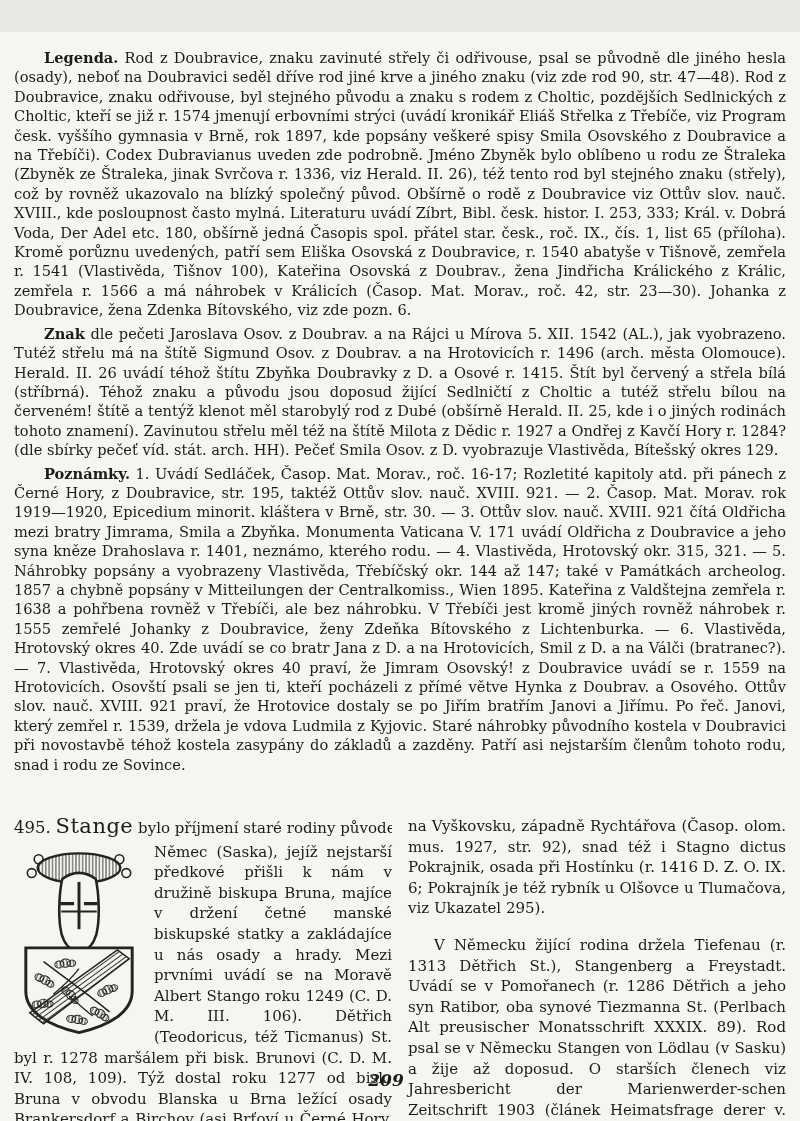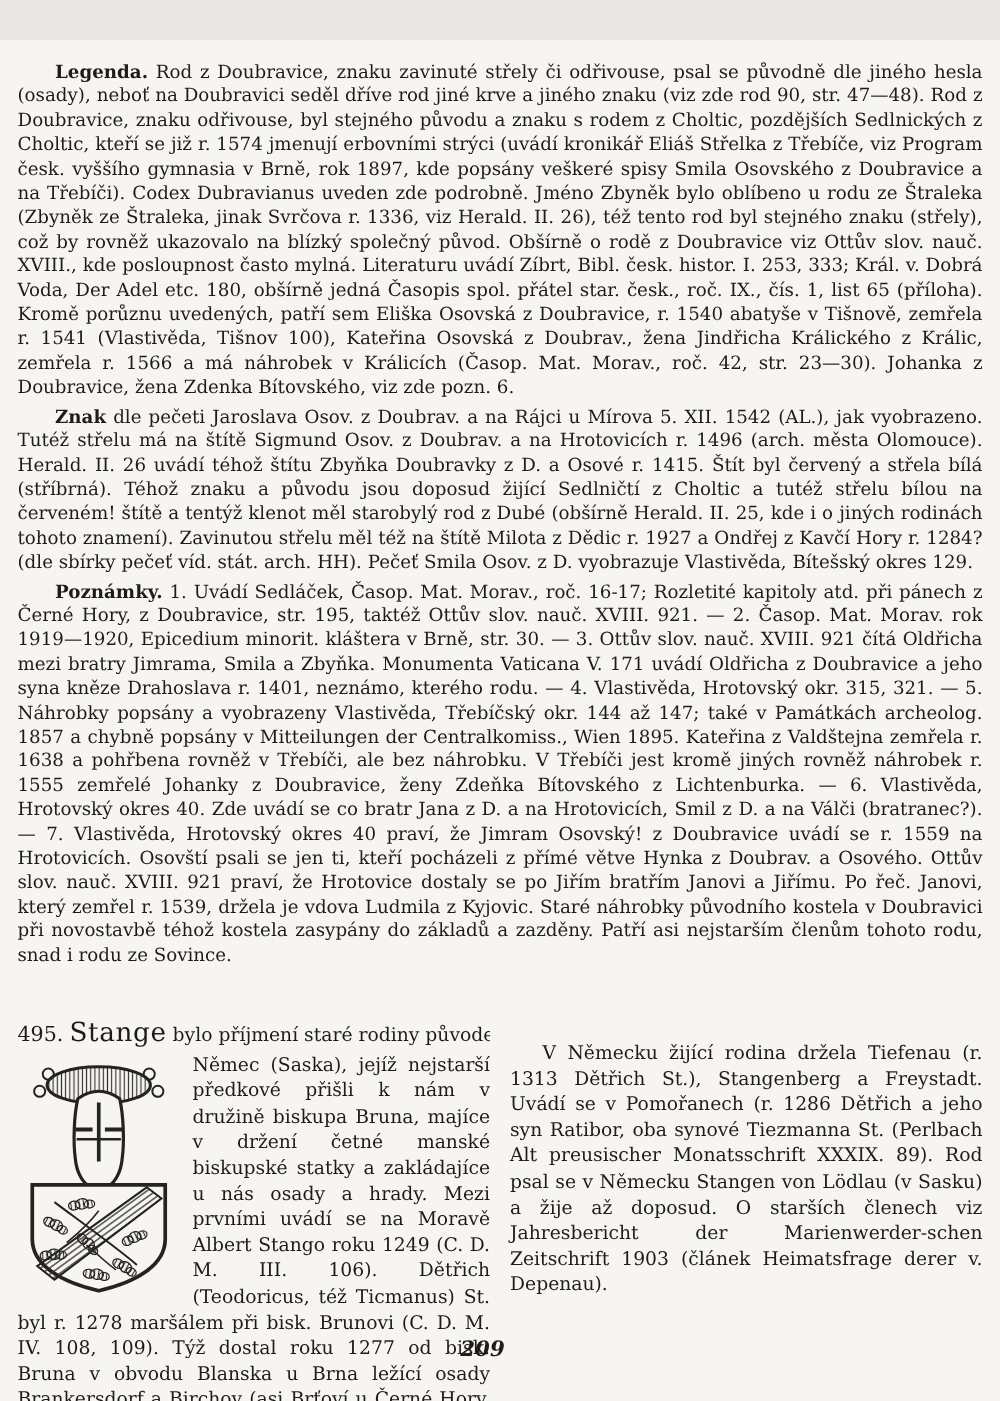--- a/index.html
+++ b/index.html
@@ -132,20 +132,21 @@
             <use href="#oakleaf" transform="translate(95,146) rotate(-24)"></use>
             <use href="#oakleaf" transform="translate(64,176) rotate(8)"></use>
             <use href="#oakleaf" transform="translate(87,170) rotate(30)"></use>
           </svg>
         </span><span>Němec (Saska), jejíž nejstarší předkové přišli k nám v družině biskupa Bruna, majíce v držení četné manské biskupské statky a zakládajíce u nás osady a hrady. Mezi prvními uvádí se na Moravě Albert Stango roku 1249 (C. D. M. III. 106). Dětřich (Teodoricus, též Ticmanus) St. byl r. 1278 maršálem při bisk. Brunovi (C. D. M. IV. 108, 109). Týž dostal roku 1277 od bisk. Bruna v obvodu Blanska u Brna ležící osady Brankersdorf a Birchov (asi Brťoví u Černé Hory, viz obšírně Pilnáček, Paměti města Blanska, kde listina vyobrazena) a dostal současně s příbuznými Jindřichem a Erkembertem St. manství Místek (Vridberg), Sviadnov (Swensir), Kunčice (Cunsendorf) a Závoří (Heinrichsdorf), vesměs v okolí Místku (C. D. M. IV. 198, 345, viz Vlastivěda, Místek str. 62, 63 a jinde). Dětřich St. uvádí se ještě r. 1282 co komoří markr. morav. (C. D. M. IV. 272, 273). Potomstvo Stangů bylo i později na manstvích olom. biskupů a ještě r. 1386—1389 uvádí se Tomáš St. (psáno Tom Stang, Tamm Stang, též Tamstang) při zboží Hotzenplatz (též Hocenplag, viz C. D. M. XI. 347, Lech. II. 129) a do jeho příbuzenstva patří (syn jeho?) Jindřich St. r. 1390 (Lech. II. 194) a Dětřich St., jenž držel Lhotu r. 1399 (Stango de Elgot C. D. M. XII. 458). Zdali jest Hanuš Stam (Stang?) de Pommersdorf téhož rodu, jest neurčito (rok 1399 C. D. M. XII. 458).</span>
       </div>
 
     </div>
 
     <div class="col">
+      <p class="para">na Vyškovsku, západně Rychtářova (Časop. olom. mus. 1927, str. 92), snad též i Stagno dictus Pokrajnik, osada při Hostínku (r. 1416 D. Z. O. IX. 6; Pokrajník je též rybník u Olšovce u Tlumačova, viz Ukazatel 295).</p>
 
       <p class="para indent space">V Německu žijící rodina držela Tiefenau (r. 1313 Dětřich St.), Stangenberg a Freystadt. Uvádí se v Pomořanech (r. 1286 Dětřich a jeho syn Ratibor, oba synové Tiezmanna St. (Perlbach Alt preusischer Monatsschrift XXXIX. 89). Rod psal se v Německu Stangen von Lödlau (v Sasku) a žije až doposud. O starších členech viz Jahresbericht der Marienwerder-schen Zeitschrift 1903 (článek Heimatsfrage derer v. Depenau).</p>
 
     </div>
   </div>
 
   <div class="pagenum">209</div>
 </div>
 
 </body></html>

